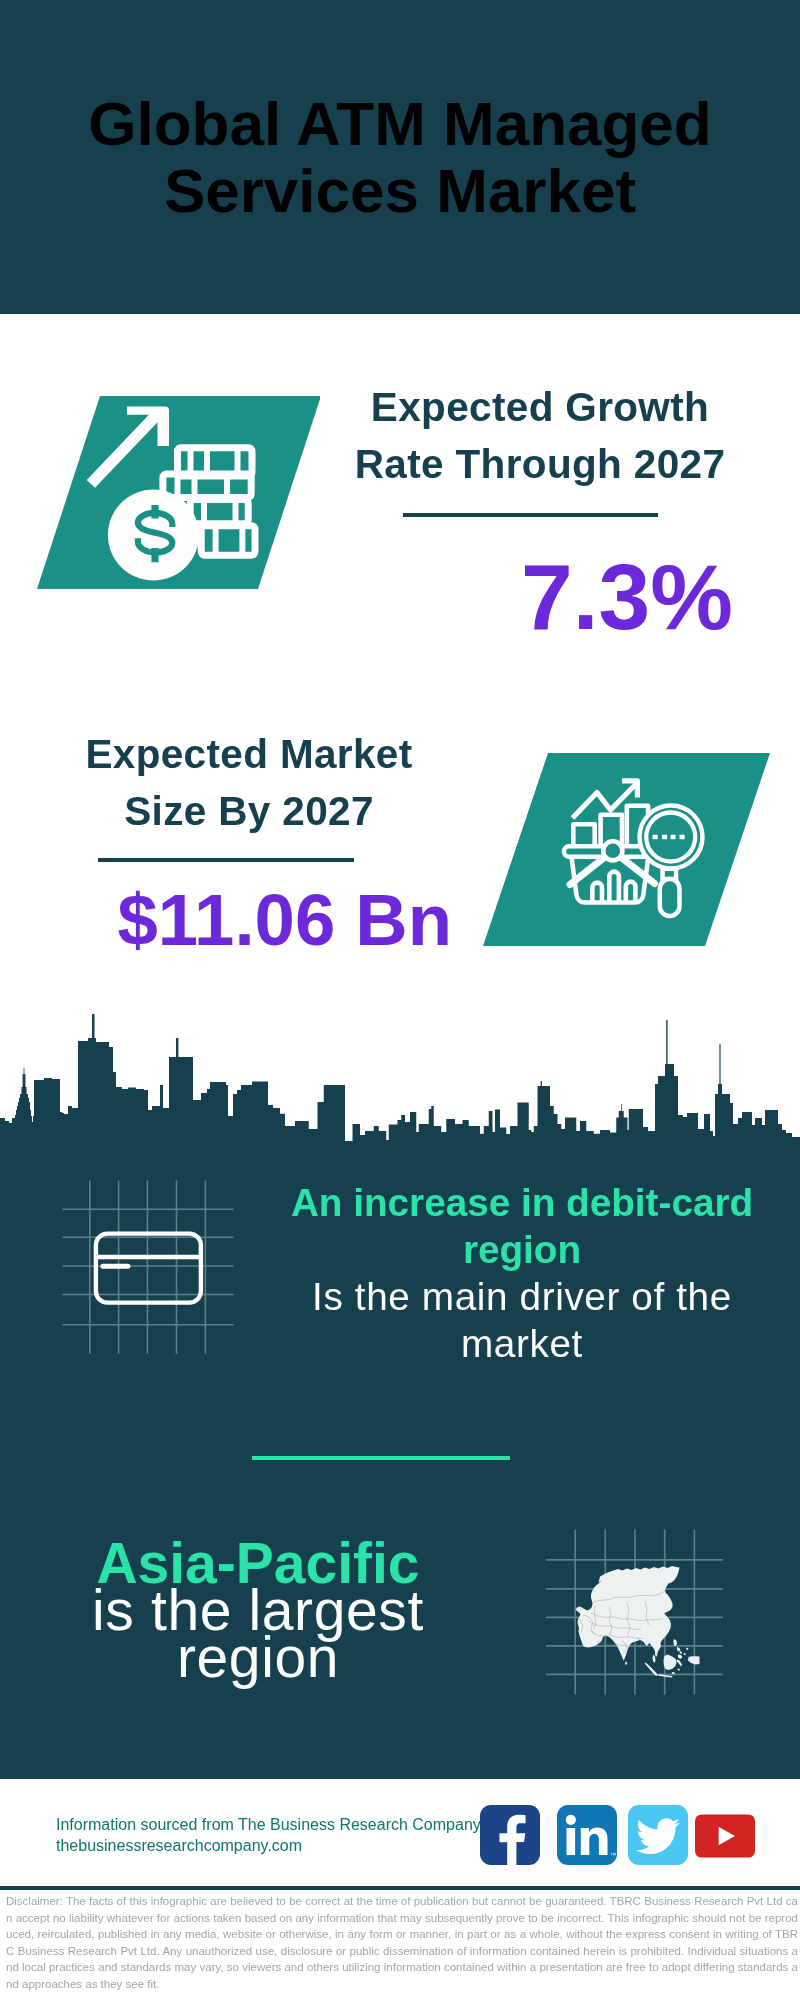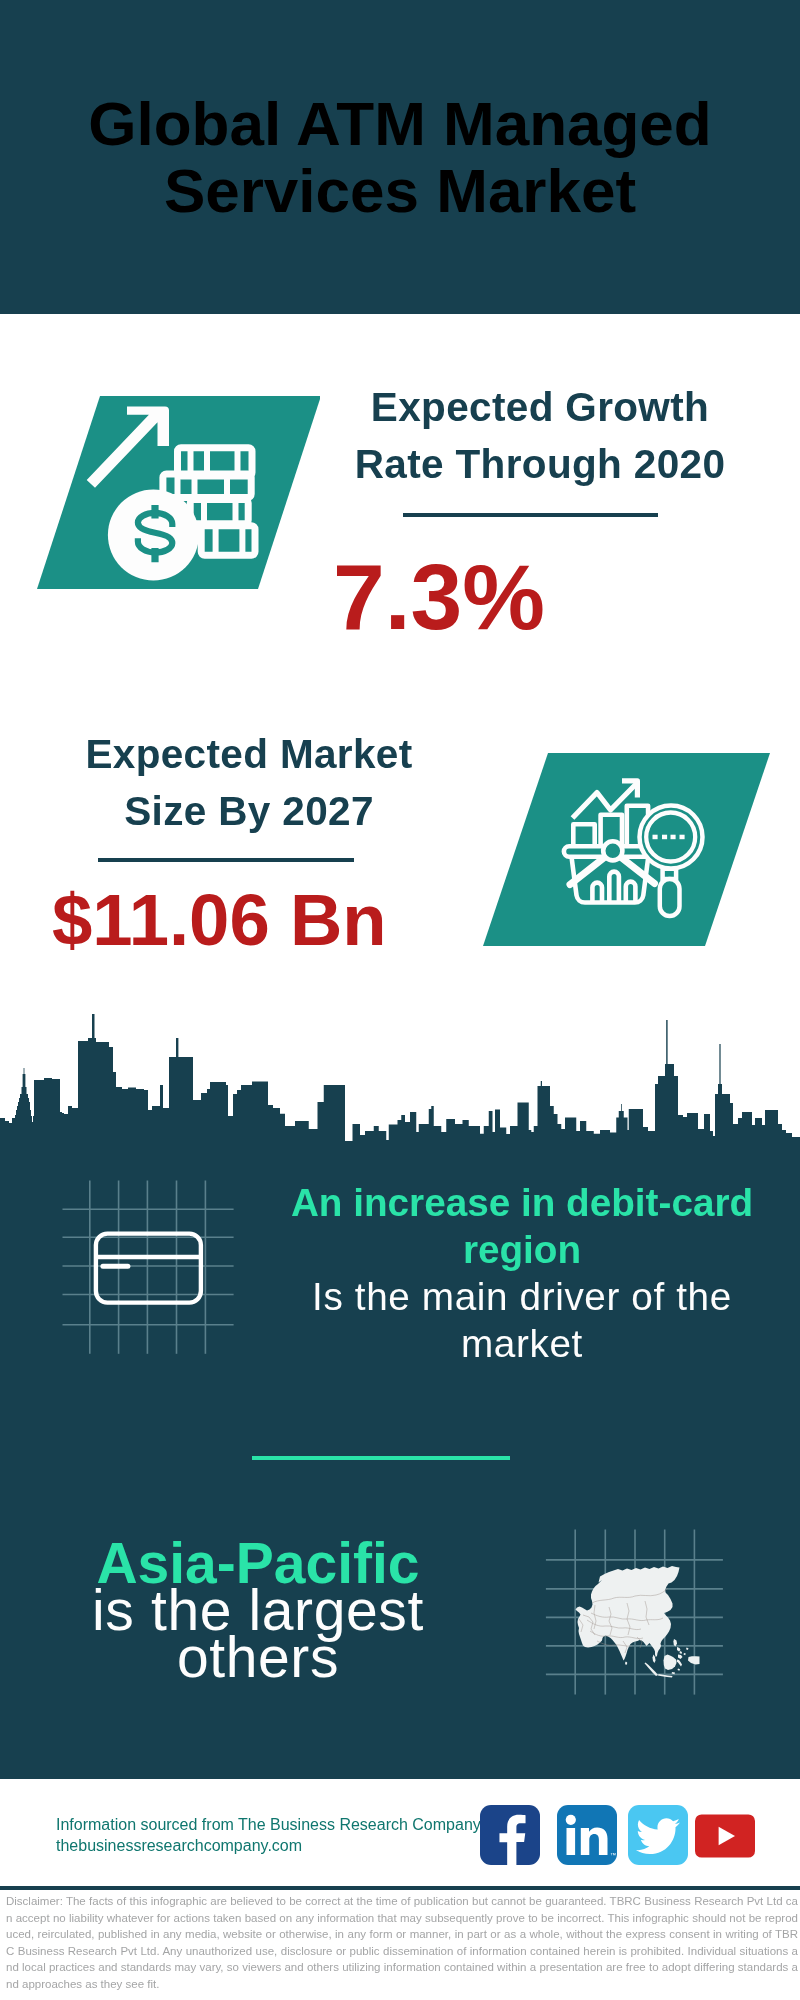--- a/index.html
+++ b/index.html
@@ -6,21 +6,21 @@
   body{width:800px;height:2000px;background:#ffffff;font-family:"Liberation Sans",sans-serif;overflow:hidden;}
   #page{position:relative;width:800px;height:2000px;overflow:hidden;background:#fff;}
 
   
   .hdr{position:absolute;left:0;top:0;width:800px;height:314px;background:#17404f;}
   .hdr-title{position:absolute;left:0;top:0;width:800px;text-align:center;color:#000000;
              font-size:62px;font-weight:bold;line-height:67px;white-space:pre-line;}
   .stat-head{position:absolute;color:#17404f;font-weight:bold;font-size:40.5px;line-height:57px;letter-spacing:0.35px;
              text-align:center;white-space:pre-line;}
   .rule{position:absolute;background:#17404f;height:4px;}
-  .stat-val{position:absolute;color:#b91c1c;font-weight:bold;text-align:left;}
+  .stat-val{position:absolute;color:#6d28d9;font-weight:bold;text-align:right;}
 
   
   .dark{position:absolute;left:0;width:800px;background:#17404f;}
   .sky{position:absolute;left:0;}
   .tealrule{position:absolute;background:#2ae3a8;height:4px;}
   .fact{position:absolute;text-align:center;color:#fdfdfd;font-size:38.7px;line-height:47px;}
   .fact .hi{color:#2ae3a8;font-weight:bold;letter-spacing:0;}
   .fact span:not(.hi){letter-spacing:0.62px;}
 
   
@@ -65,21 +65,21 @@
       <line x1="217.5" y1="59.7" x2="217.5" y2="88" stroke-width="6"></line>
     </g>
     <circle cx="133.4" cy="147" r="45.5" fill="#fdfdfd"></circle>
     <g fill="none" stroke="#1b9086" stroke-width="6.2" stroke-linecap="square">
       <path d="M152.3,136 c0,-6.1 -7.7,-11.1 -17.2,-11.1 c-9.5,0 -17.2,4.3 -17.2,9.6 c0,5.3 7.7,8.5 17.2,10.2 c9.5,1.7 17.2,4.9 17.2,10.2 c0,5.3 -7.7,9.6 -17.2,9.6 c-9.5,0 -17.2,-5 -17.2,-11.1"></path>
       <path d="M135,120.5 v6.5 M135,163.5 v7.2" stroke-width="7.2"></path>
     </g>
   </svg>
 
   <div class="stat-head" style="left:340px;top:379px;width:400px">Expected Growth
-Rate Through 2020</div>
+Rate Through 2027</div>
   <div class="rule" style="left:403px;top:513px;width:255px"></div>
   <div class="stat-val" style="left:333px;top:551px;width:400px;font-size:93px;line-height:93px">7.3%</div>
 
   <div class="stat-head" style="left:49px;top:726px;width:400px">Expected Market
 Size By 2027</div>
   <div class="rule" style="left:98px;top:858px;width:256px"></div>
   <div class="stat-val" style="left:52px;top:884px;width:400px;font-size:72.5px;line-height:72.5px">$11.06 Bn</div>
 
   <svg class="icon2" width="300" height="210" viewBox="0 0 300 210" style="position:absolute;left:470px;top:745px">
     <polygon points="78,8 300,8 235,201 13,201" fill="#1b9086"></polygon>
@@ -137,21 +137,21 @@
     <g fill="none" stroke="#ffffff" stroke-width="4.4">
       <rect x="55.9" y="63.6" width="105" height="69" rx="11.5"></rect>
       <line x1="55.9" y1="87" x2="160.9" y2="87"></line>
     </g>
     <rect x="60.4" y="93.7" width="30" height="5" rx="2.5" fill="#ffffff"></rect>
   </svg>
   <div class="fact" style="left:277px;top:1179px;width:490px"><span class="hi">An increase in debit-card</span><br><span class="hi">region</span><br><span>Is the main driver of the</span><br><span>market</span></div>
 
   <div class="tealrule" style="left:252px;top:1456px;width:258px"></div>
 
-  <div class="fact" style="left:21px;top:1540px;width:474px;font-size:57px;line-height:47px"><span class="hi">Asia-Pacific</span><br><span>is the largest others</span><br></div>
+  <div class="fact" style="left:21px;top:1540px;width:474px;font-size:57px;line-height:47px"><span class="hi">Asia-Pacific</span><br><span>is the largest region</span><br></div>
 
   <svg width="200" height="190" viewBox="0 0 200 190" style="position:absolute;left:535px;top:1515px">
     <g stroke="#7fa3ad" stroke-width="1.6" opacity="0.65">
       <line x1="40.2" y1="14.5" x2="40.2" y2="179.6"></line>
       <line x1="70.3" y1="14.5" x2="70.3" y2="179.6"></line>
       <line x1="100" y1="14.5" x2="100" y2="179.6"></line>
       <line x1="129.7" y1="14.5" x2="129.7" y2="179.6"></line>
       <line x1="159.4" y1="14.5" x2="159.4" y2="179.6"></line>
       <line x1="10.9" y1="44.9" x2="187.9" y2="44.9"></line>
       <line x1="10.9" y1="73.9" x2="187.9" y2="73.9"></line>

